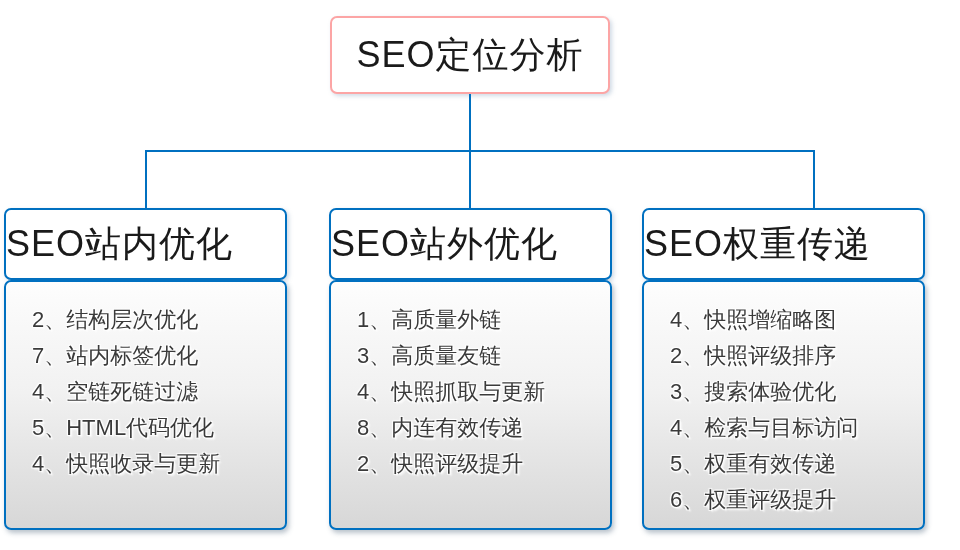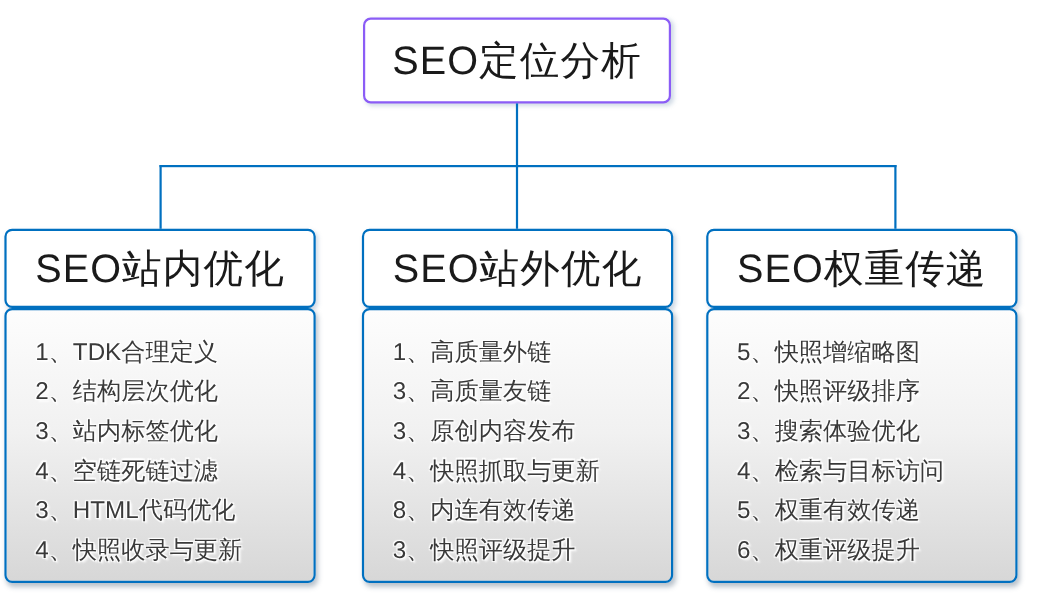--- a/index.html
+++ b/index.html
@@ -2,37 +2,37 @@
 <html><head>
 <meta charset="utf-8">
 <style>
   html,body{margin:0;padding:0;background:#ffffff;}
   .canvas{
     position:relative;width:960px;height:550px;background:#ffffff;overflow:hidden;
     font-family:"Liberation Sans","DejaVu Sans",sans-serif;
   }
   .node{
     position:absolute;box-sizing:border-box;
-    border:2px solid #8b5cf6;border-radius:7px;background:#ffffff;
+    border:2px solid #fca5a5;border-radius:7px;background:#ffffff;
     display:flex;align-items:center;justify-content:center;
     box-shadow:2px 2px 4px rgba(120,150,180,0.35);
   }
   .root-box{left:330px;top:16px;width:280px;height:78px;}
   .root-title,.branch-title{
     font-size:36px;color:#1a1a1a;letter-spacing:1px;white-space:nowrap;
   }
   .connector{position:absolute;background:#0070C0;}
   .branch{position:absolute;width:283px;top:208px;}
   .branch-0{left:4px;}
   .branch-1{left:329px;}
   .branch-2{left:642px;}
   .branch-header{
     box-sizing:border-box;width:100%;height:72px;
     border:2px solid #0070C0;border-radius:7px;background:#ffffff;
-    display:flex;align-items:center;justify-content:center;
+    display:flex;align-items:center;
     box-shadow:2px 2px 4px rgba(120,150,180,0.35);
   }
   .branch-body{
     box-sizing:border-box;width:100%;height:250px;margin-top:0px;
     border:2px solid #0070C0;border-radius:7px;
     background:linear-gradient(to bottom,#fdfdfd 0%,#f1f1f1 45%,#d7d7d7 100%);
     padding:20px 10px 0 26px;
     box-shadow:2px 3px 5px rgba(100,120,140,0.45);
   }
   .list-item{
@@ -56,49 +56,47 @@
   <div class="connector" style="left:145px;top:150px;width:670px;height:2px;"></div>
   <div class="connector" style="left:145px;top:150px;width:2px;height:58px;"></div>
   <div class="connector" style="left:469px;top:150px;width:2px;height:58px;"></div>
   <div class="connector" style="left:813px;top:150px;width:2px;height:58px;"></div>
 
   <div class="branch branch-0">
     <div class="branch-header">
       <span class="branch-title">SEO站内优化</span>
     </div>
     <div class="branch-body">
-      <div class="list-item">1、TDK合理定义</div>
       <div class="list-item">2、结构层次优化</div>
-      <div class="list-item">3、站内标签优化</div>
+      <div class="list-item">7、站内标签优化</div>
       <div class="list-item">4、空链死链过滤</div>
-      <div class="list-item">3、HTML代码优化</div>
+      <div class="list-item">5、HTML代码优化</div>
       <div class="list-item">4、快照收录与更新</div>
     </div>
   </div>
 
   <div class="branch branch-1">
     <div class="branch-header">
       <span class="branch-title">SEO站外优化</span>
     </div>
     <div class="branch-body">
       <div class="list-item">1、高质量外链</div>
       <div class="list-item">3、高质量友链</div>
-      <div class="list-item">3、原创内容发布</div>
       <div class="list-item">4、快照抓取与更新</div>
       <div class="list-item">8、内连有效传递</div>
-      <div class="list-item">3、快照评级提升</div>
+      <div class="list-item">2、快照评级提升</div>
     </div>
   </div>
 
   <div class="branch branch-2">
     <div class="branch-header">
       <span class="branch-title">SEO权重传递</span>
     </div>
     <div class="branch-body">
-      <div class="list-item">5、快照增缩略图</div>
+      <div class="list-item">4、快照增缩略图</div>
       <div class="list-item">2、快照评级排序</div>
       <div class="list-item">3、搜索体验优化</div>
       <div class="list-item">4、检索与目标访问</div>
       <div class="list-item">5、权重有效传递</div>
       <div class="list-item">6、权重评级提升</div>
     </div>
   </div>
 
 </div>
 

